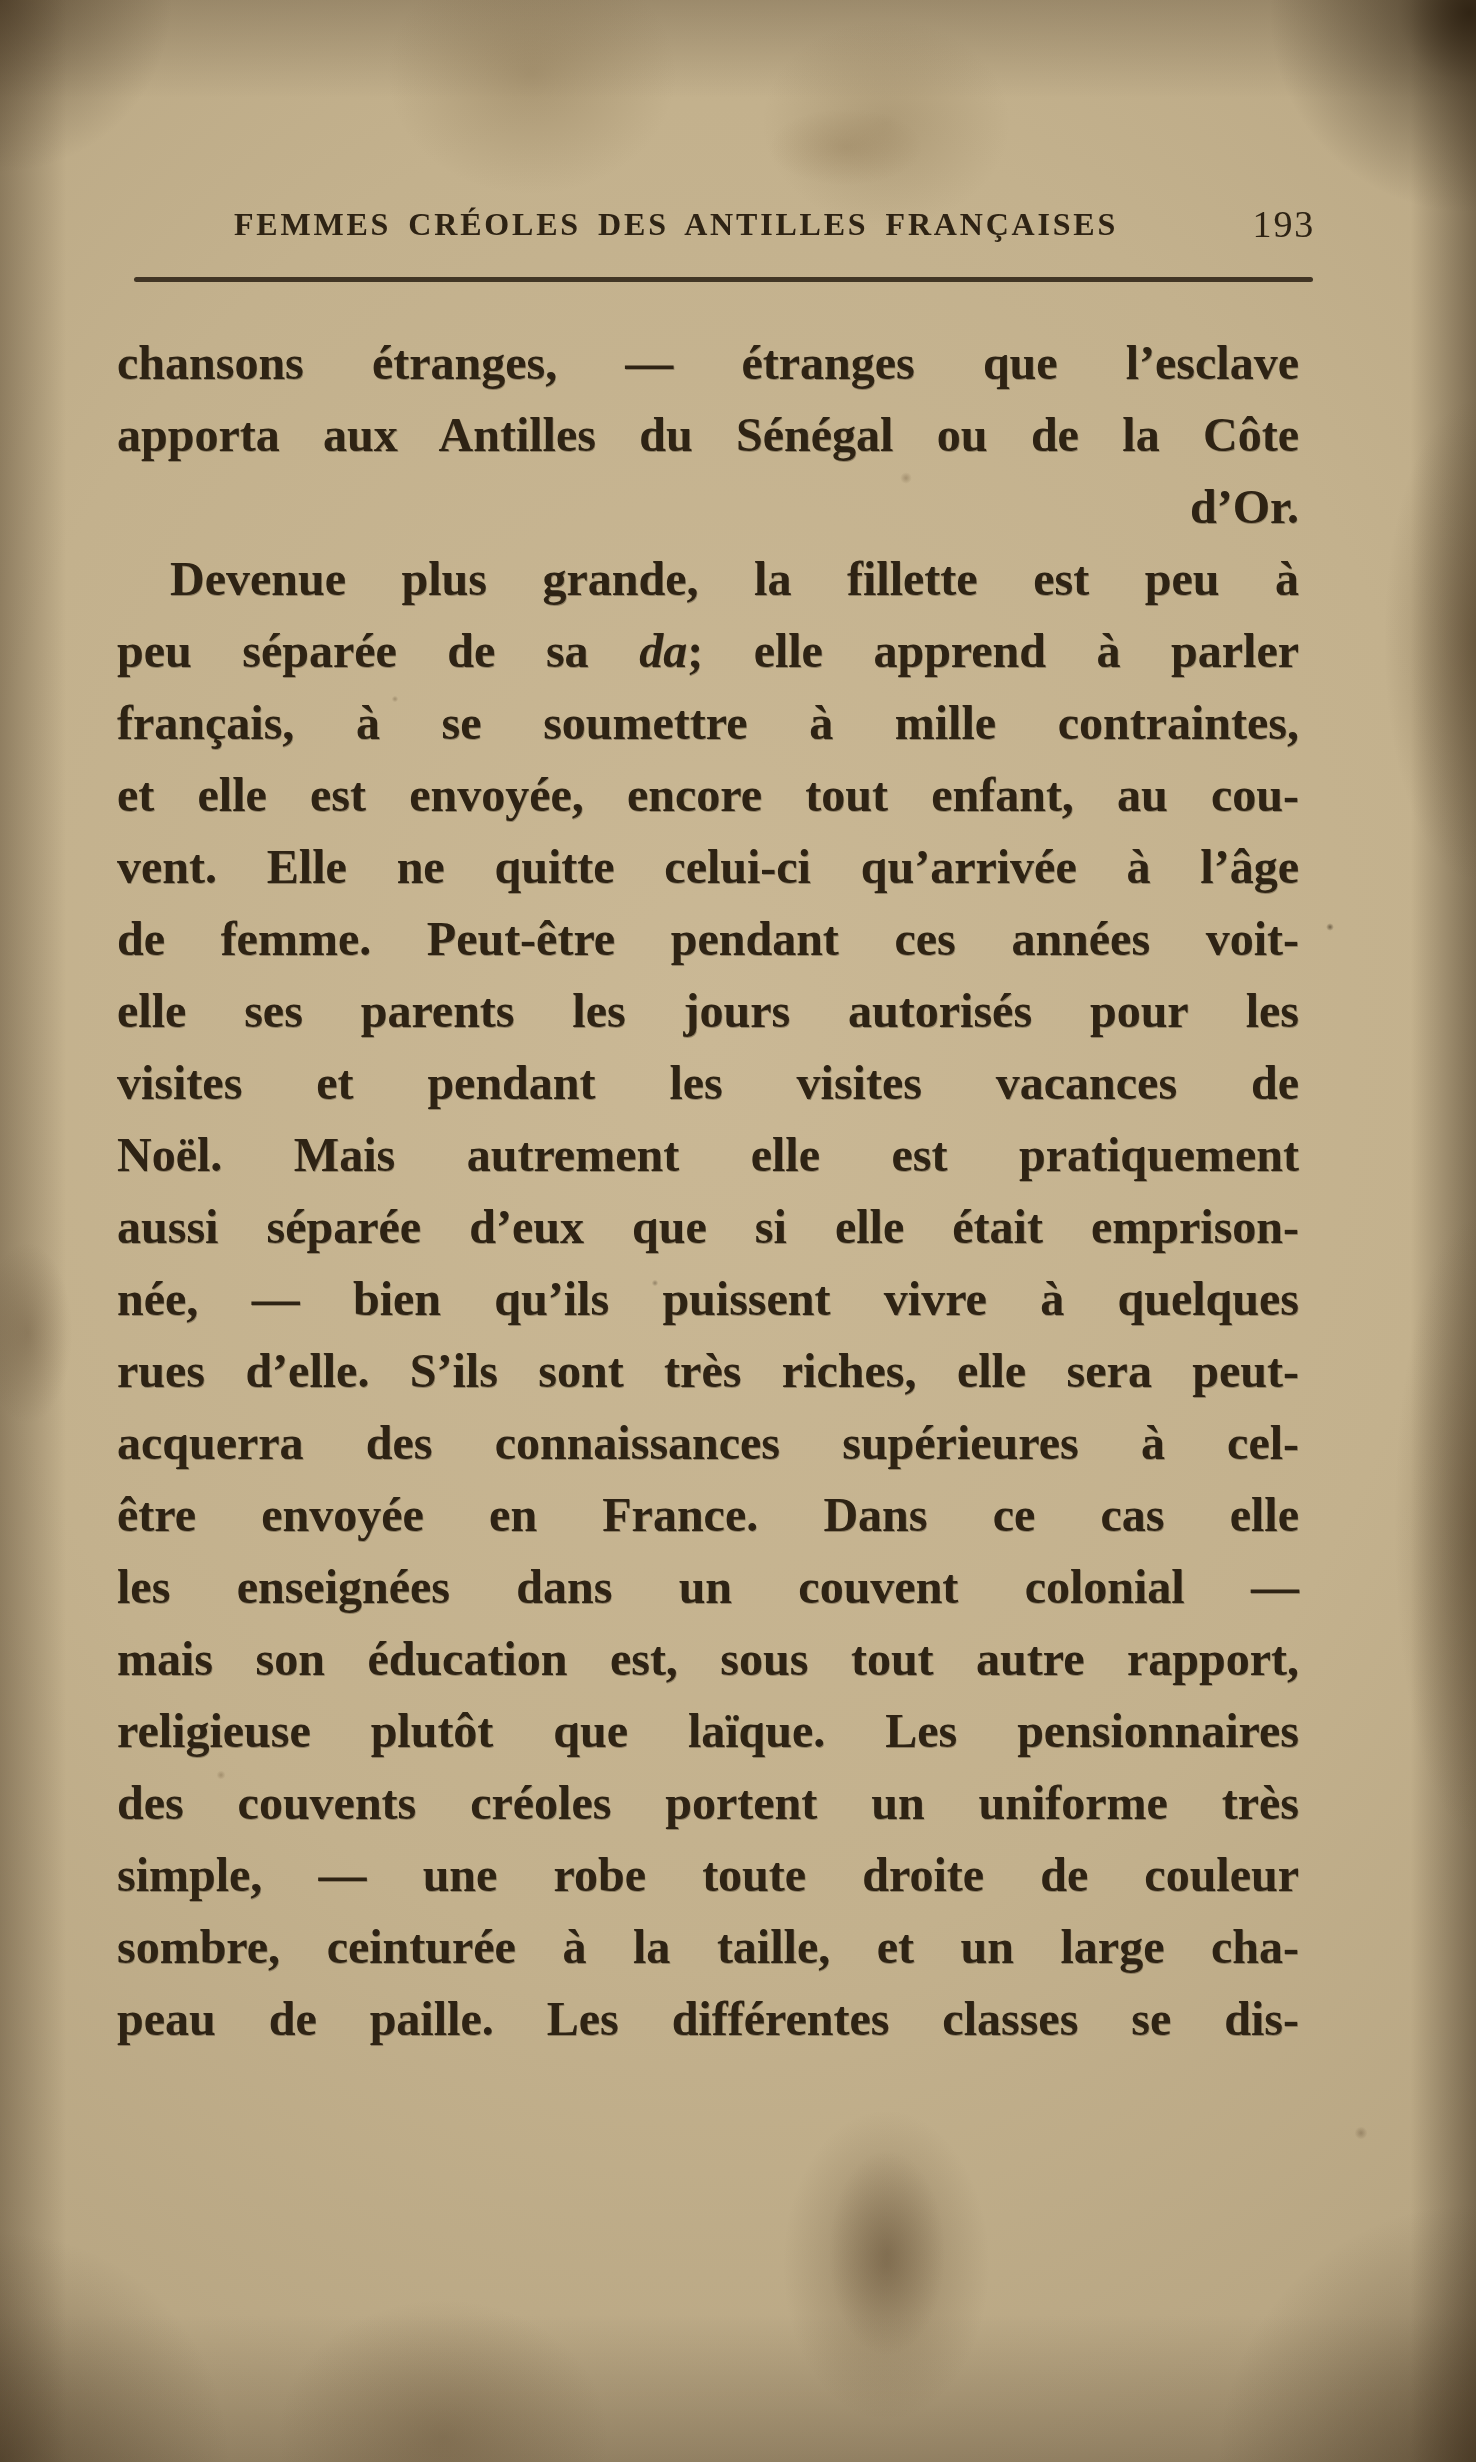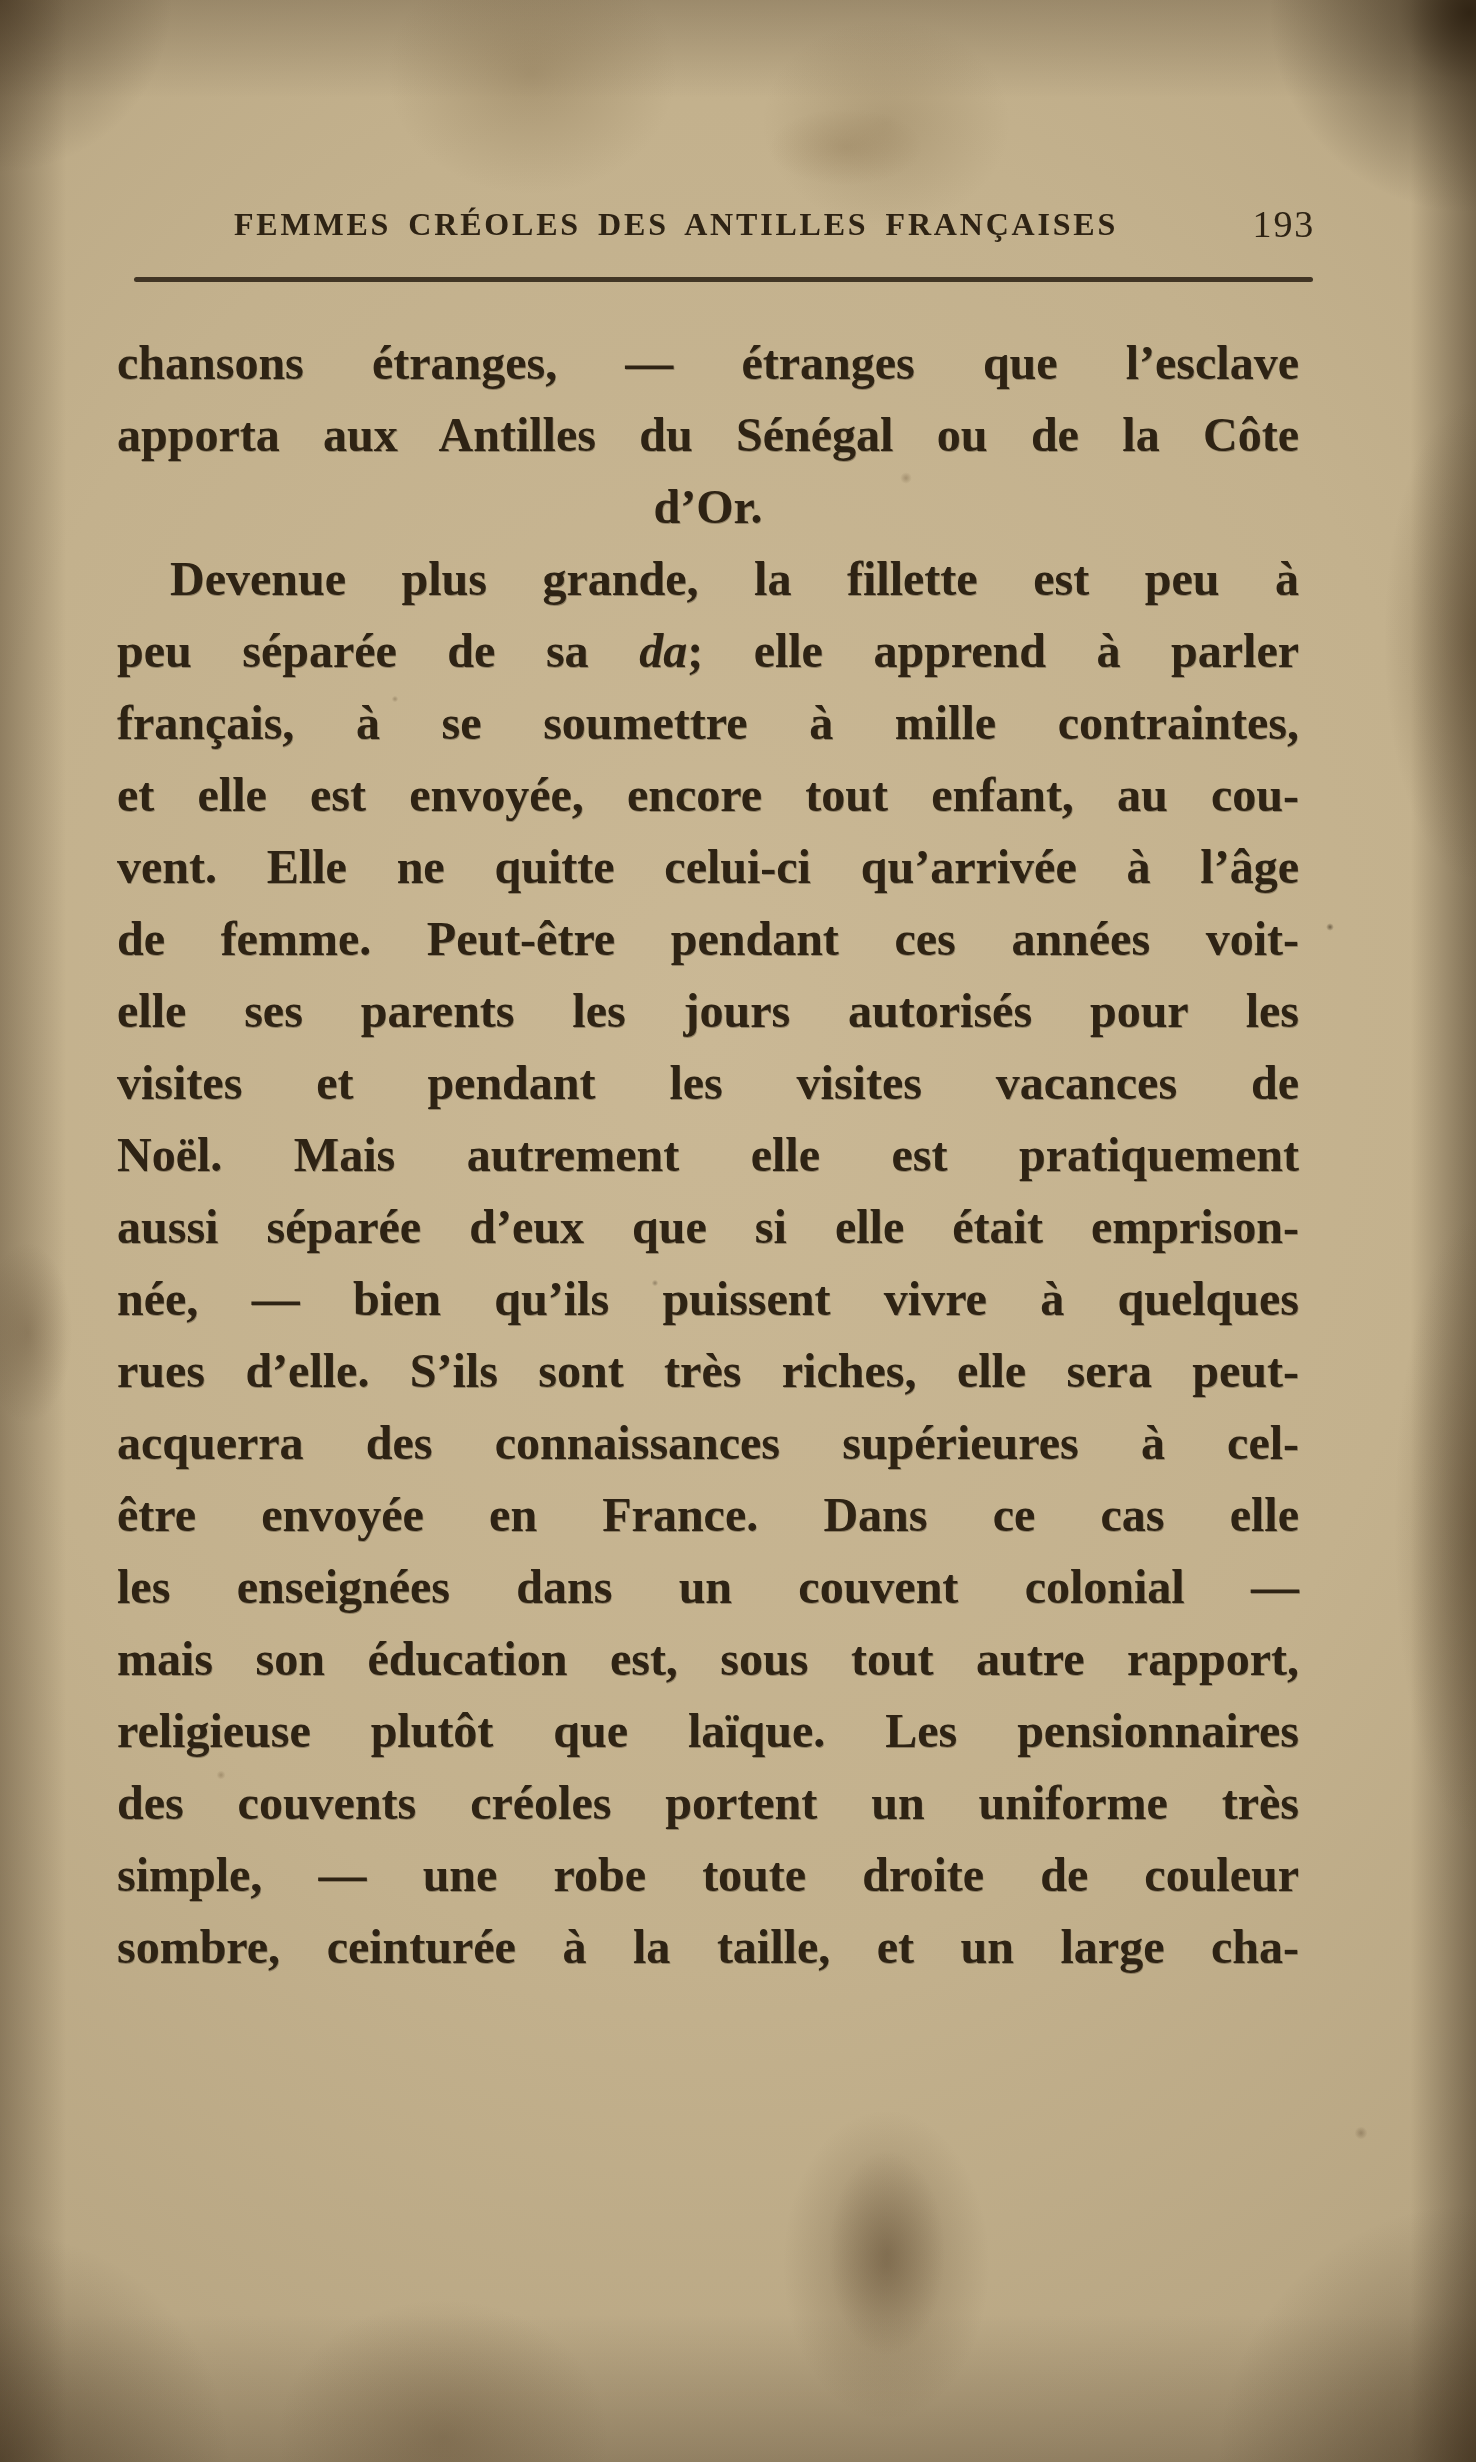--- a/index.html
+++ b/index.html
@@ -80,21 +80,21 @@
   }
   .text-block {
     position: absolute;
     top: 327px; left: 117px;
     width: 1182px;
     font-size: 48px;
     font-weight: 700;
     line-height: 72px;
     text-shadow: 0.6px 0.6px 0.5px rgba(46,35,20,0.35);
   }
-  .line { text-align: center; }
+  .line { text-align: right; }
   .line.j { text-align: justify; text-align-last: justify; }
   .line.indent { padding-left: 53px; }
   .line i { font-style: italic; }
 </style>
 </head>
 <body>
 
 <div class="page">
   <div class="texture"></div>
   <div class="speckles"></div>
@@ -123,15 +123,16 @@
       <div class="line j">née, — bien qu’ils puissent vivre à quelques</div>
       <div class="line j">rues d’elle. S’ils sont très riches, elle sera peut-</div>
       <div class="line j">acquerra des connaissances supérieures à cel-</div>
       <div class="line j">être envoyée en France. Dans ce cas elle</div>
       <div class="line j">les enseignées dans un couvent colonial —</div>
       <div class="line j">mais son éducation est, sous tout autre rapport,</div>
       <div class="line j">religieuse plutôt que laïque. Les pensionnaires</div>
       <div class="line j">des couvents créoles portent un uniforme très</div>
       <div class="line j">simple, — une robe toute droite de couleur</div>
       <div class="line j">sombre, ceinturée à la taille, et un large cha-</div>
+      <div class="line j">peau de paille. Les différentes classes se dis-</div>
     </main>
 </div>
 
 
 </body></html>

